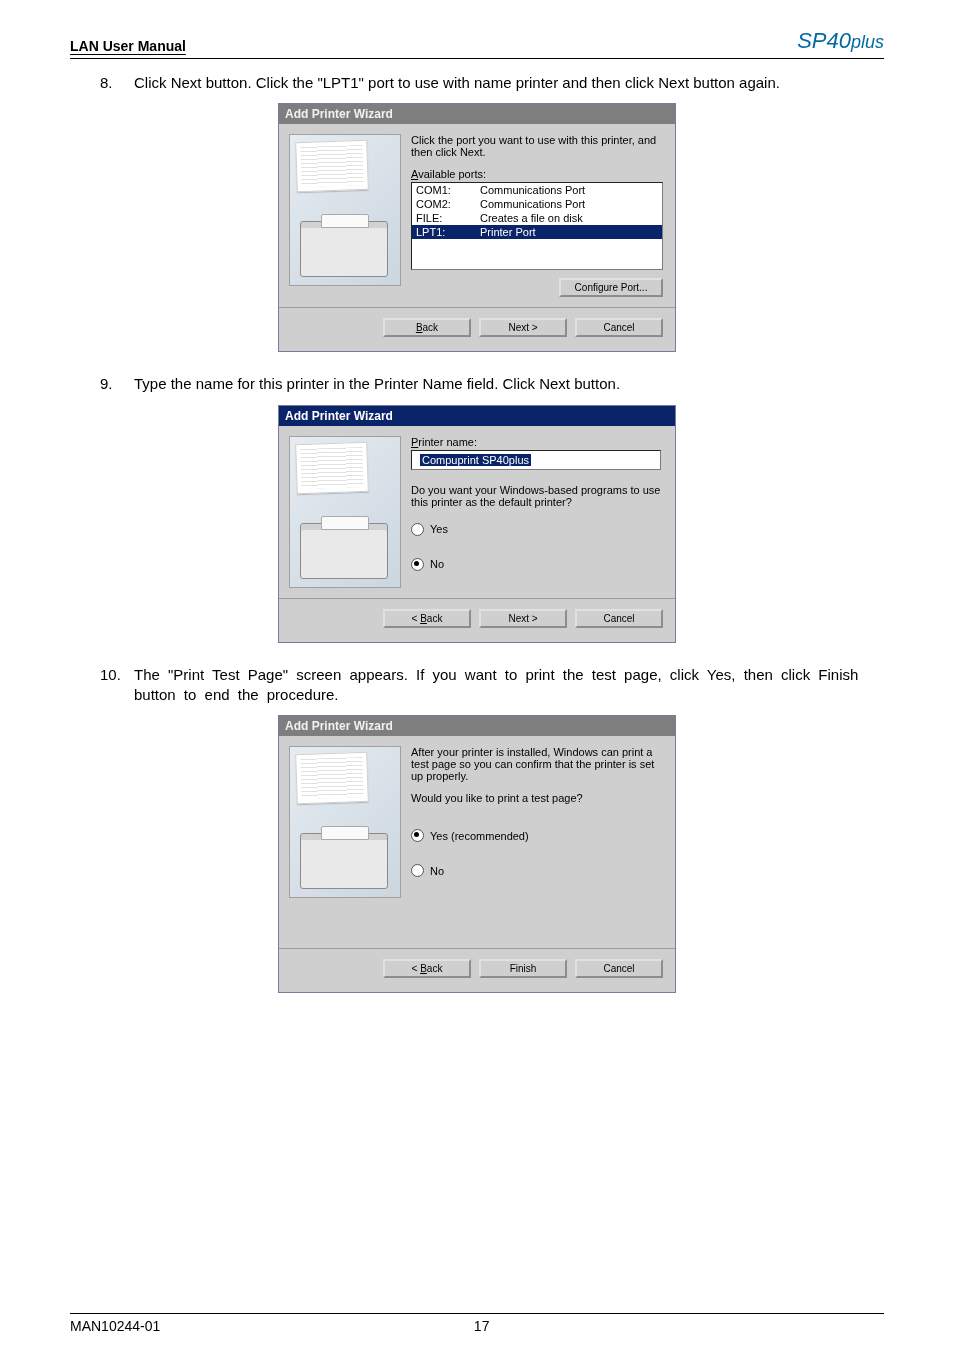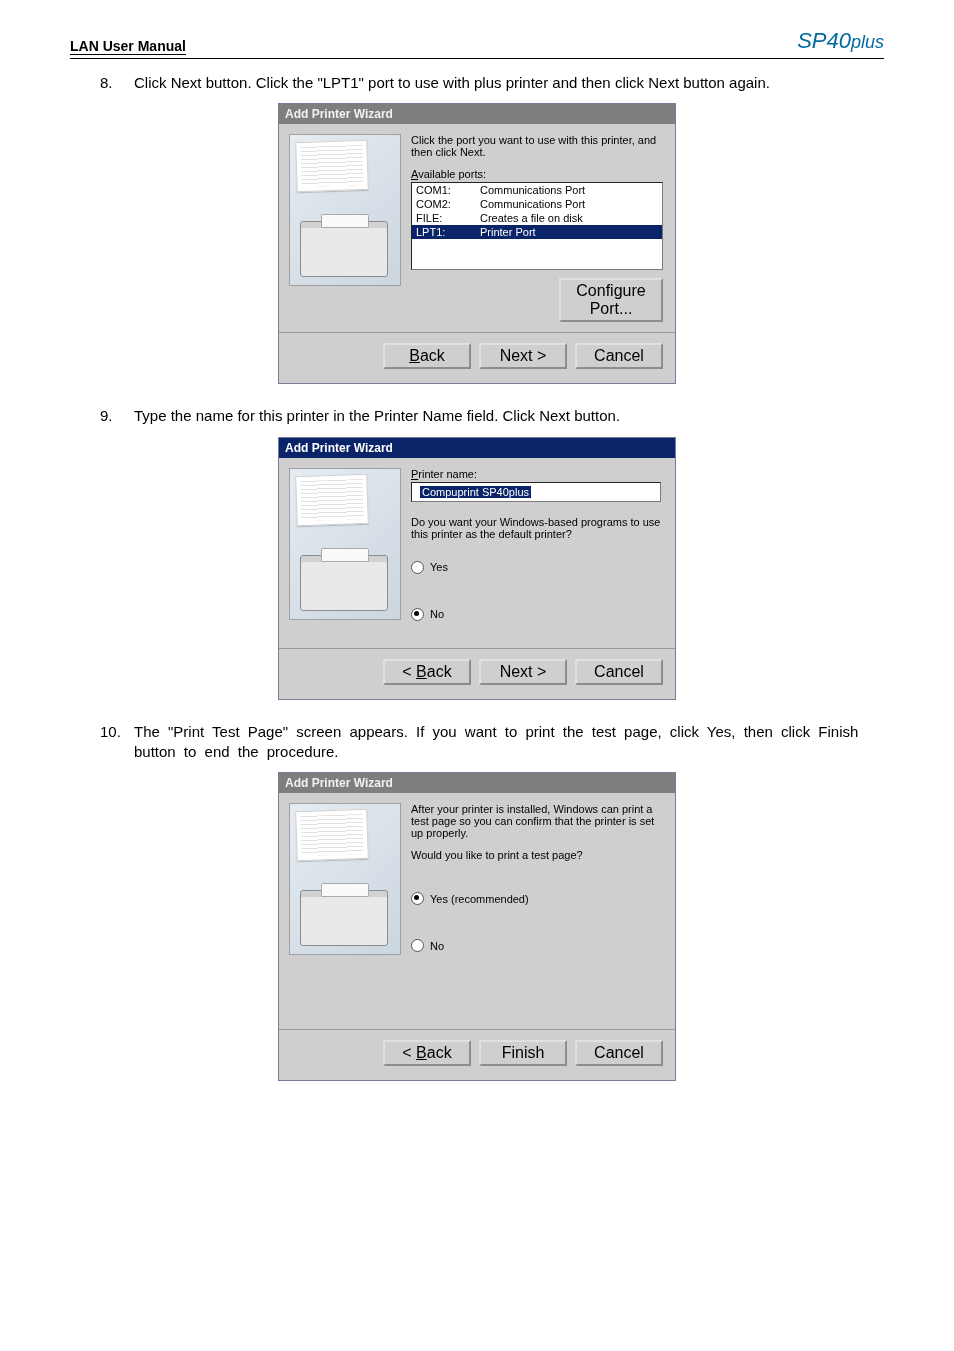--- a/index.html
+++ b/index.html
@@ -156,21 +156,21 @@
   }
   .configure-wrap {
     display: flex;
     justify-content: flex-end;
     margin-top: 8px;
   }
   .winbtn {
     background: #cfcfcf;
     border: 2px outset #e1e1e1;
     font-family: Tahoma, sans-serif;
-    font-size: 16px;
+    font-size: 10px;
     padding: 2px 0;
     width: 84px;
     text-align: center;
     cursor: pointer;
   }
   .winbtn.wide { width: 100px; }
   .dlg-footer {
     border-top: 1px solid #9b9b9b;
     padding: 10px 12px 14px 12px;
     display: flex;
@@ -191,21 +191,21 @@
     background: #0a246a;
     color: #fff;
     padding: 0 2px;
     font-size: 11px;
   }
   .radio-row {
     display: flex;
     align-items: center;
     gap: 6px;
     font-size: 11px;
-    margin: 17px 0;
+    margin: 11px 0;
   }
   .radio-faux {
     width: 11px;
     height: 11px;
     border: 1px solid #555;
     background: #fff;
     border-radius: 50%;
     position: relative;
     display: inline-block;
   }
@@ -240,21 +240,21 @@
 <div class="page">
   <div class="header">
     <div class="manual-title">LAN User Manual</div>
     <div class="product-logo">
       <span>SP40</span><span style="font-size:18px;">plus</span>
     </div>
   </div>
 
   <div class="step">
     <div class="num">8.</div>
-    <div class="txt">Click Next button. Click the "LPT1" port to use with plus printer and then click Next button again.</div>
+    <div class="txt">Click Next button. Click the "LPT1" port to use with name printer and then click Next button again.</div>
   </div>
 
   <div class="dialog">
     <div class="dlg-title">Add Printer Wizard</div>
     <div class="dlg-body">
       <div class="wiz-img">
         <div class="paper"></div>
           <div class="printer"></div>
       </div>
       <div class="dlg-right">

